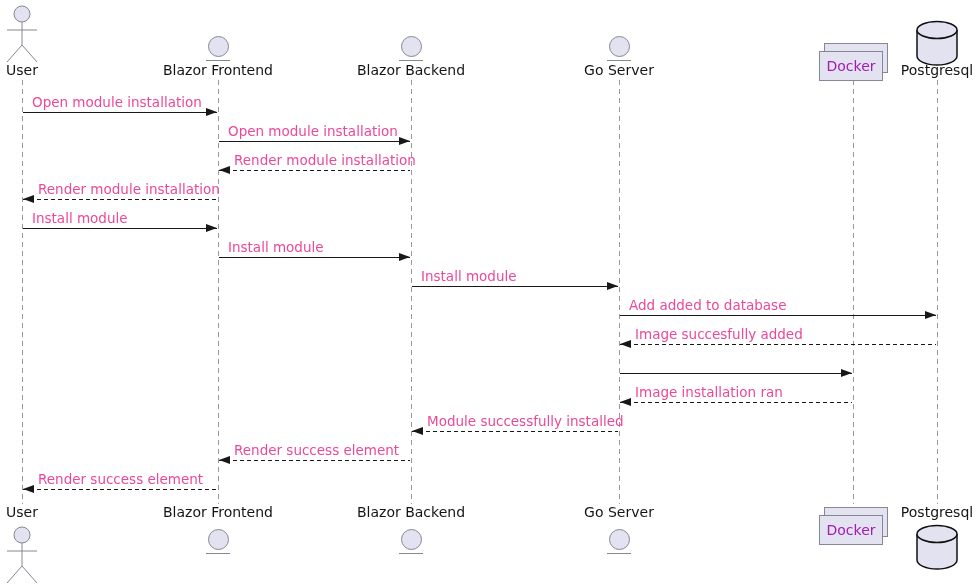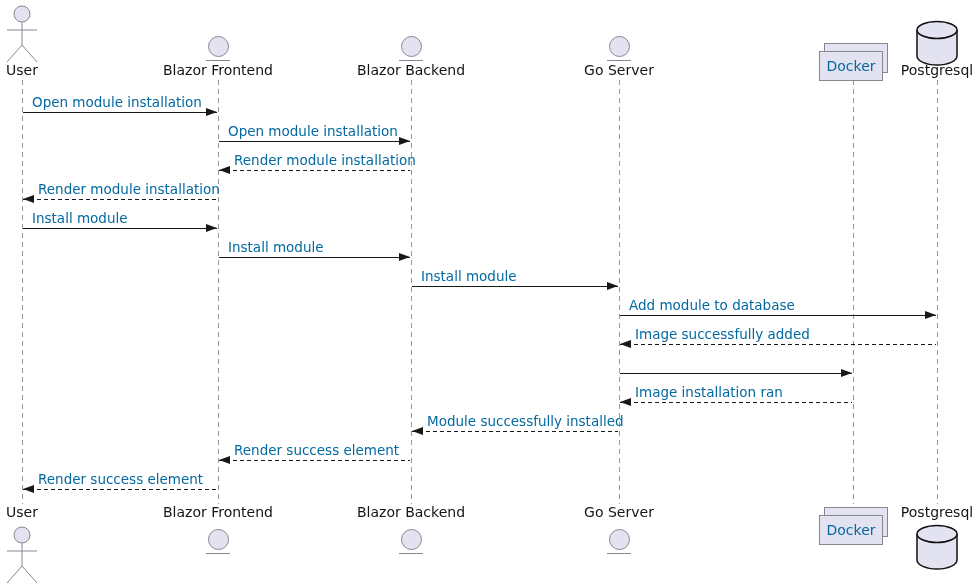--- a/index.html
+++ b/index.html
@@ -19,21 +19,21 @@
     font-size:14px;
     line-height:17px;
     white-space:nowrap;
     color:#141414;
   }
   .msg-label{
     position:absolute;
     font-size:13.5px;
     line-height:17px;
     white-space:nowrap;
-    color:#0369a1;
+    color:#ec4899;
   }
   .lifeline{
     position:absolute;
     width:1px;
     background:repeating-linear-gradient(to bottom,#999999 0 5px,transparent 5px 9px);
   }
   .solid-line{position:absolute;height:1px;background:#181818;}
   .dashed-line{
     position:absolute;height:1px;
     background:repeating-linear-gradient(90deg,#181818 0 4px,transparent 4px 7px);
@@ -58,21 +58,21 @@
   }
   .entity-underline{position:absolute;width:24px;height:1px;background:#878793;}
   .coll-box{
     position:absolute;width:62px;height:28px;
     background:#E2E2F0;
     border:1px solid #878793;
   }
   .coll-label{
     position:absolute;width:64px;height:30px;
     text-align:center;line-height:30px;
-    font-size:14px;color:#0369a1;
+    font-size:14px;color:#a21caf;
   }
   svg{display:block;}
 </style>
 </head>
 <body>
 
 <div id="canvas">
     <div class="lifeline" style="left: 22px; top: 80px; height: 424px;"></div>
     <div class="abs" style="left: -1px; top: 1px;">
       <svg width="46" height="64" viewBox="0 0 46 64">
@@ -155,24 +155,24 @@
     <div class="arrow-right" style="left: 206px; top: 224px;"></div>
     <div class="msg-label" style="left: 32px; top: 210px;">Install module</div>
     <div class="solid-line" style="left: 219px; top: 257px; width: 191px;"></div>
     <div class="arrow-right" style="left: 399px; top: 253px;"></div>
     <div class="msg-label" style="left: 228px; top: 239px;">Install module</div>
     <div class="solid-line" style="left: 412px; top: 286px; width: 206px;"></div>
     <div class="arrow-right" style="left: 607px; top: 282px;"></div>
     <div class="msg-label" style="left: 421px; top: 268px;">Install module</div>
     <div class="solid-line" style="left: 620px; top: 315px; width: 316px;"></div>
     <div class="arrow-right" style="left: 925px; top: 311px;"></div>
-    <div class="msg-label" style="left: 629px; top: 297px;">Add module to database</div>
+    <div class="msg-label" style="left: 629px; top: 297px;">Add added to database</div>
     <div class="dashed-line" style="left: 620px; top: 344px; width: 316px;"></div>
     <div class="arrow-left" style="left: 620px; top: 340px;"></div>
-    <div class="msg-label" style="left: 635px; top: 326px;">Image successfully added</div>
+    <div class="msg-label" style="left: 635px; top: 326px;">Image succesfully added</div>
     <div class="solid-line" style="left: 620px; top: 373px; width: 232px;"></div>
     <div class="arrow-right" style="left: 841px; top: 369px;"></div>
     <div class="dashed-line" style="left: 620px; top: 402px; width: 232px;"></div>
     <div class="arrow-left" style="left: 620px; top: 398px;"></div>
     <div class="msg-label" style="left: 635px; top: 384px;">Image installation ran</div>
     <div class="dashed-line" style="left: 412px; top: 431px; width: 206px;"></div>
     <div class="arrow-left" style="left: 412px; top: 427px;"></div>
     <div class="msg-label" style="left: 427px; top: 413px; text-align: right;">Module successfully installed</div>
     <div class="dashed-line" style="left: 219px; top: 460px; width: 191px;"></div>
     <div class="arrow-left" style="left: 219px; top: 456px;"></div>

